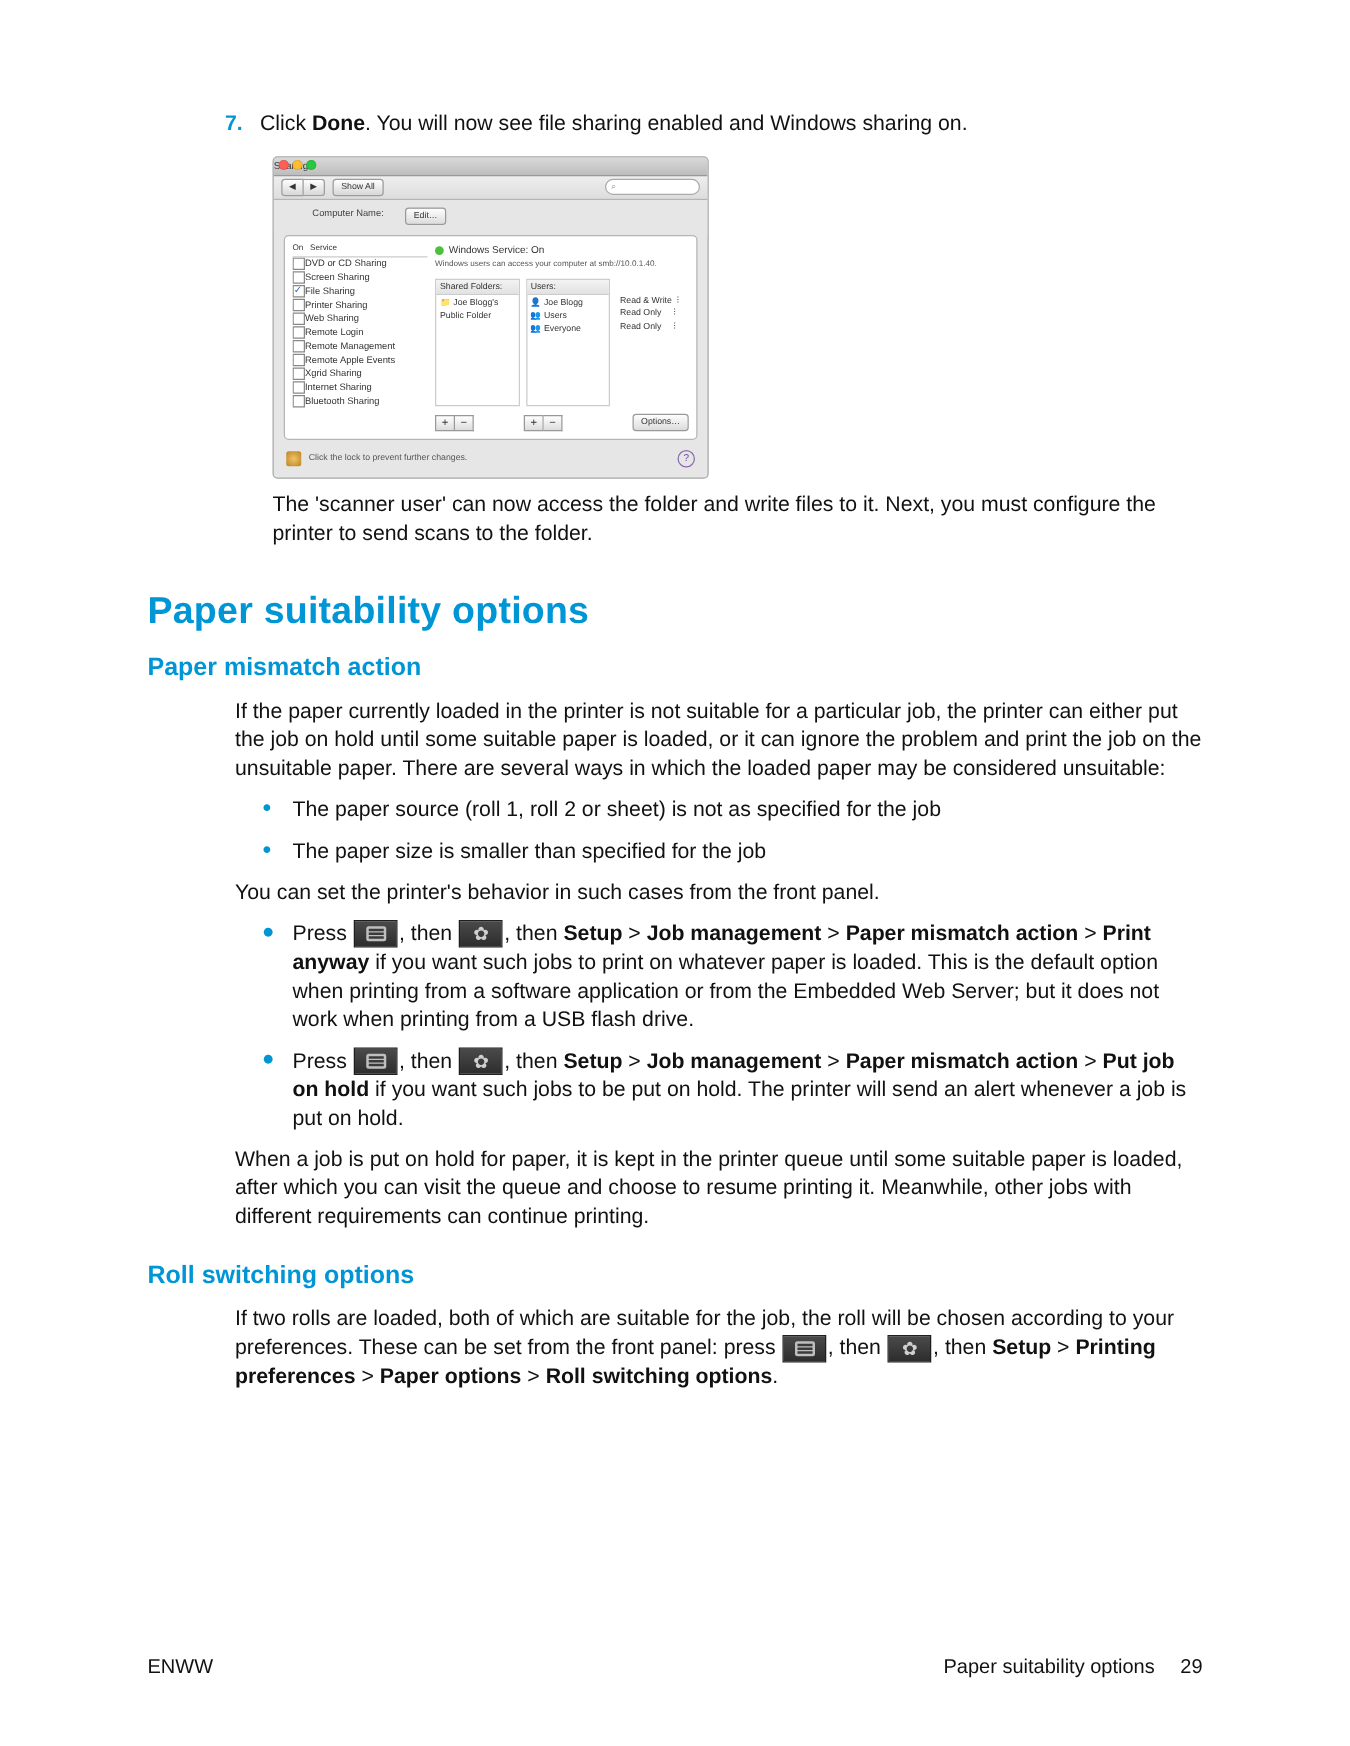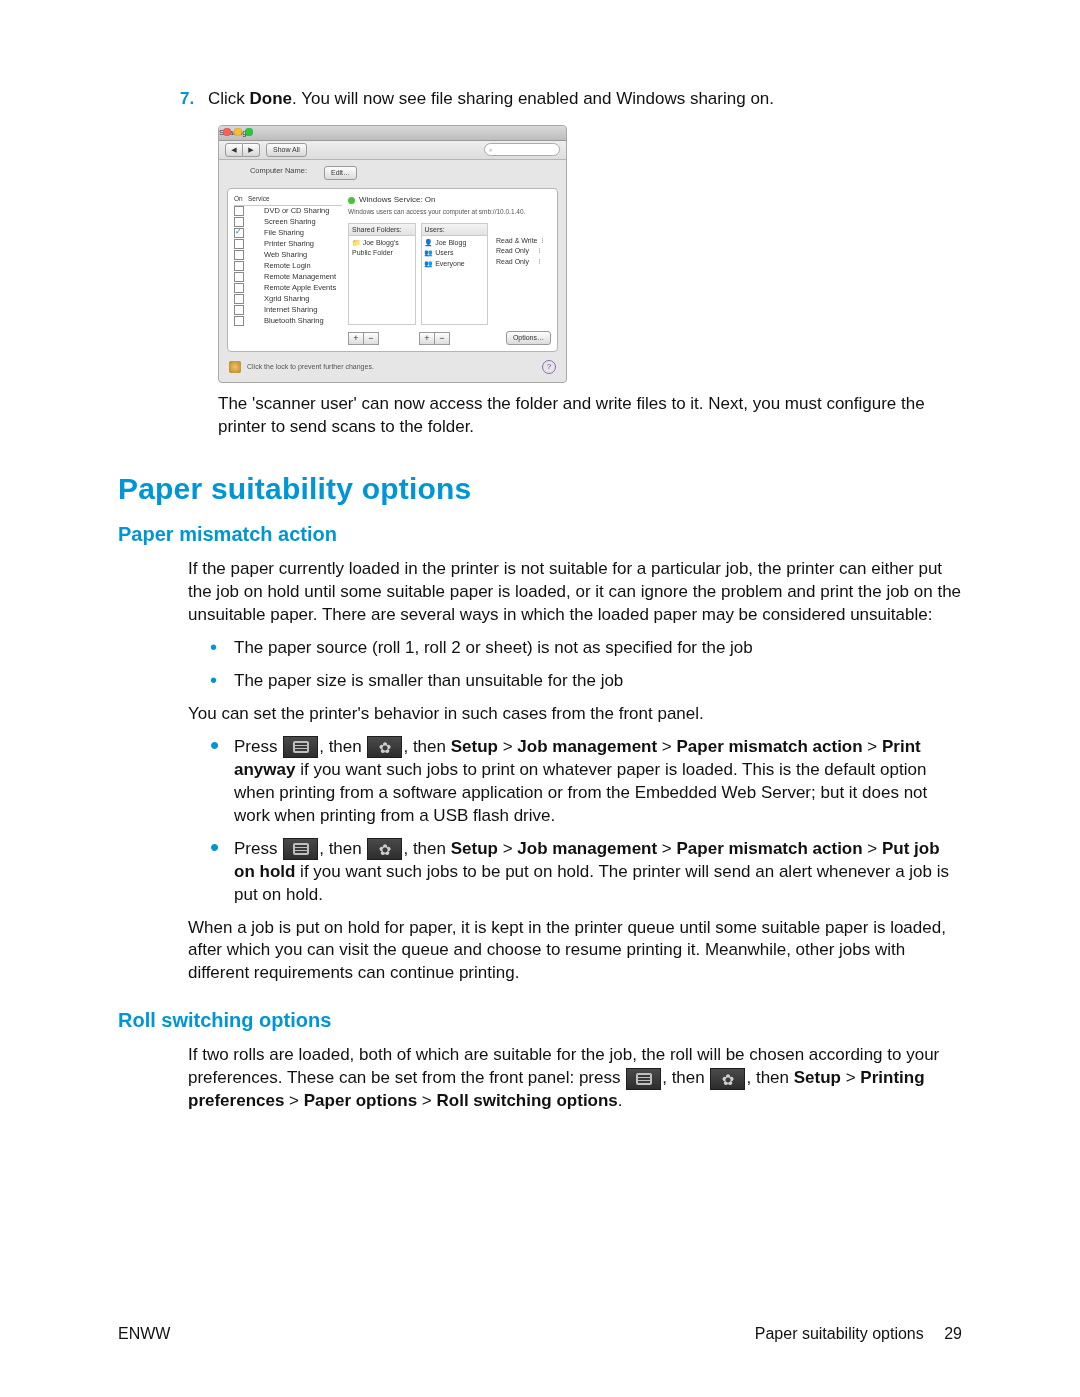--- a/index.html
+++ b/index.html
@@ -88,21 +88,21 @@
     background:linear-gradient(#fdfdfd,#dcdcdc);border:1px solid #999;
     border-radius:3px;padding:0 6px;height:12px;line-height:11px;font-size:7px;
   }
   .panel{
     margin:0 8px 8px 8px;background:#fff;border:1px solid #b5b5b5;
     border-radius:4px;padding:6px;display:flex;gap:6px;height:150px;
   }
   .svc-col{width:108px;display:flex;flex-direction:column}
   .svc-head{display:flex;font-size:6.5px;border-bottom:1px solid #ccc;padding-bottom:1px}
   .svc-list{flex:1;overflow:hidden}
-  .svc-item{display:flex;align-items:center;gap:20px;height:11px}
+  .svc-item{display:flex;align-items:center;gap:0;height:11px}
   .cb{width:8px;height:8px;border:1px solid #888;background:#fff;position:relative}
   .cb.checked::after{content:"✓";position:absolute;font-size:8px;top:-2px;left:0;color:#2a6db0}
   .right-col{flex:1;display:flex;flex-direction:column}
   .status-line{display:flex;align-items:center;gap:4px;font-size:8px}
   .dot-green{width:7px;height:7px;border-radius:50%;background:#4cbf3c;display:inline-block}
   .status-sub{font-size:6.5px;color:#555;margin:2px 0 6px 0}
   .tables{display:flex;gap:5px;flex:1}
   .tbox{flex:1;border:1px solid #ccc;display:flex;flex-direction:column}
   .tbox-narrow{flex:0 0 58px}
   .thead{background:linear-gradient(#f3f3f3,#e2e2e2);font-size:7px;padding:1px 3px;border-bottom:1px solid #ccc}
@@ -328,21 +328,21 @@
   <div class="after-shot">The 'scanner user' can now access the folder and write files to it. Next, you must configure the printer to send scans to the folder.</div>
 
   <h1 class="sec">Paper suitability options</h1>
 
   <h2 class="sub">Paper mismatch action</h2>
 
   <div class="body-indent">
     <div>If the paper currently loaded in the printer is not suitable for a particular job, the printer can either put the job on hold until some suitable paper is loaded, or it can ignore the problem and print the job on the unsuitable paper. There are several ways in which the loaded paper may be considered unsuitable:</div>
     <ul class="bullets">
       <li>The paper source (roll 1, roll 2 or sheet) is not as specified for the job</li>
-      <li>The paper size is smaller than unsuitable for the job</li>
+      <li>The paper size is smaller than specified for the job</li>
     </ul>
     <div>You can set the printer's behavior in such cases from the front panel.</div>
 
     <ul class="bullets big">
       <li>
         <span>Press </span><span class="panel-icon menu"></span><span>, then </span><span class="panel-icon gear"></span><span>, then </span><b>Setup</b><span> &gt; </span><b>Job management</b><span> &gt; </span><b>Paper mismatch action</b><span> &gt; </span><b>Print anyway</b><span> if you want such jobs to print on whatever paper is loaded. This is the default option when printing from a software application or from the Embedded Web Server; but it does not work when printing from a USB flash drive.</span>
       </li>
       <li>
         <span>Press </span><span class="panel-icon menu"></span><span>, then </span><span class="panel-icon gear"></span><span>, then </span><b>Setup</b><span> &gt; </span><b>Job management</b><span> &gt; </span><b>Paper mismatch action</b><span> &gt; </span><b>Put job on hold</b><span> if you want such jobs to be put on hold. The printer will send an alert whenever a job is put on hold.</span>
       </li>

